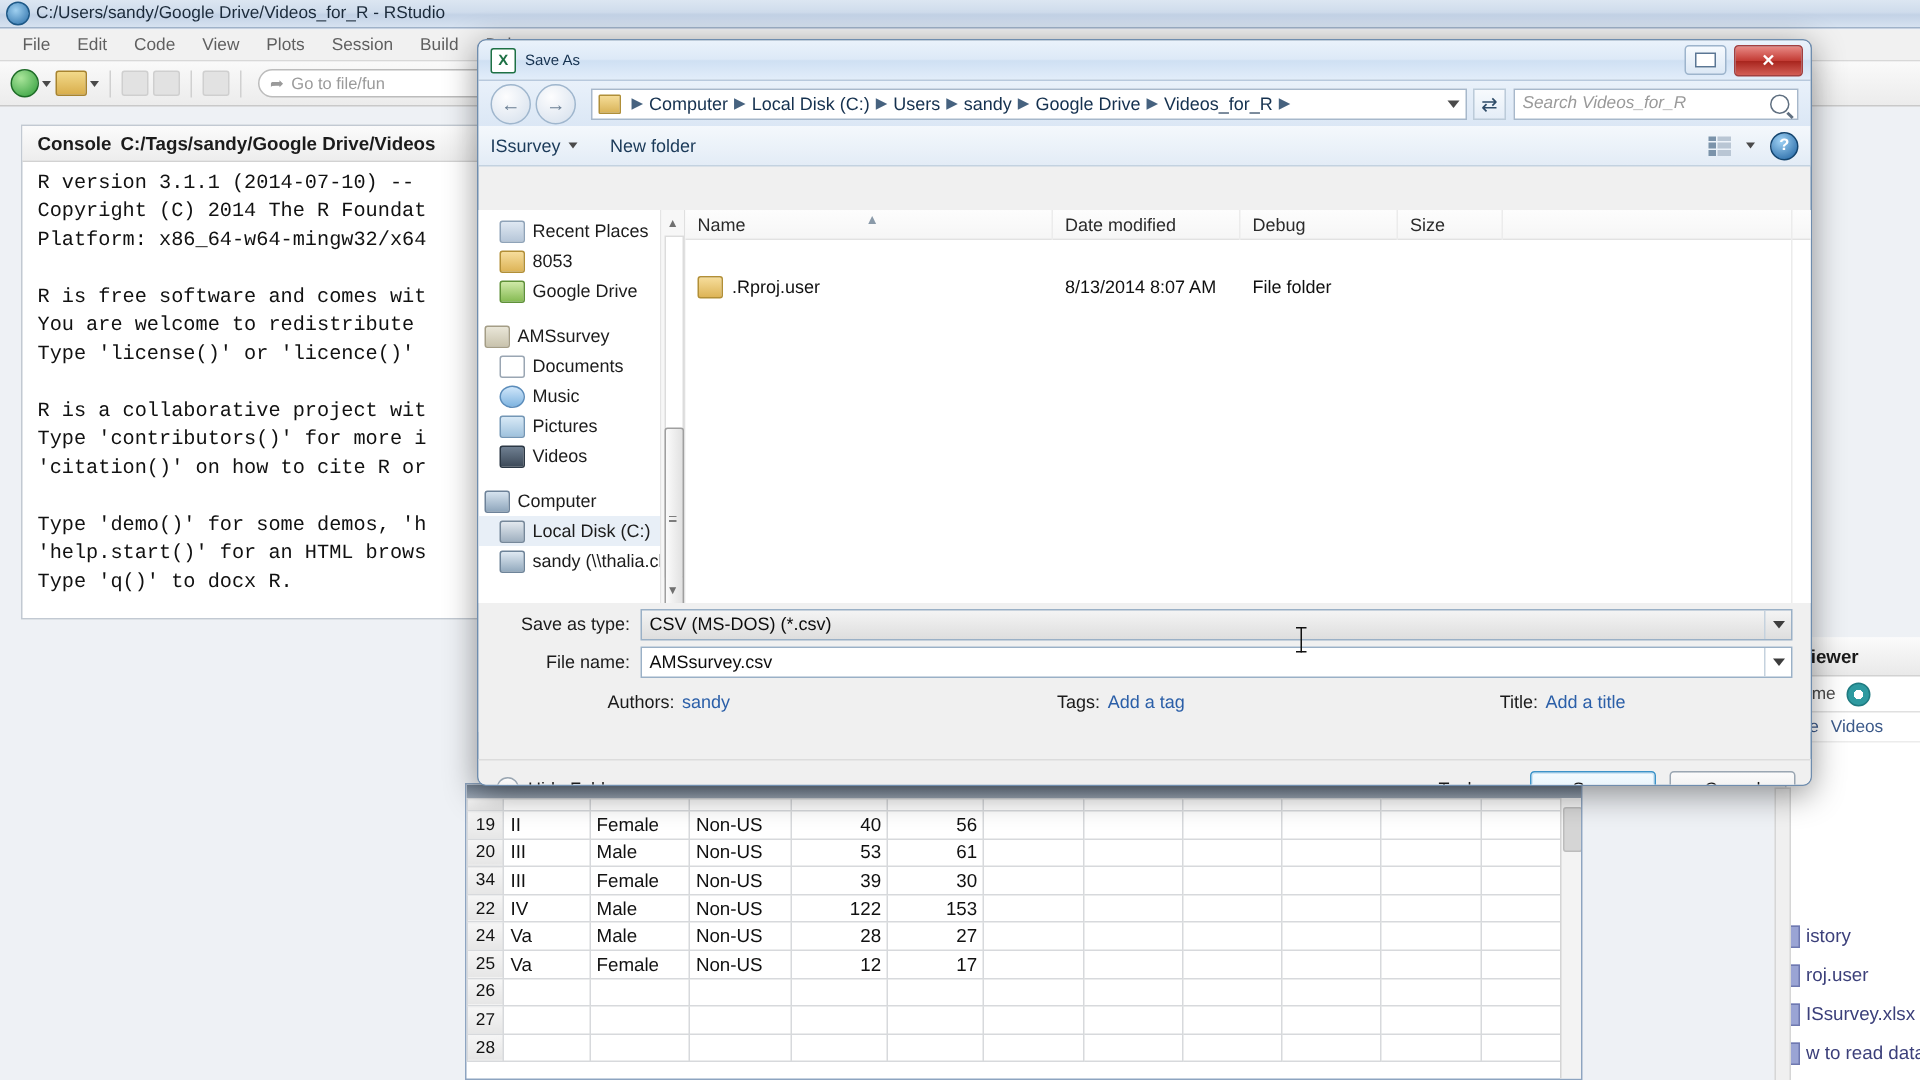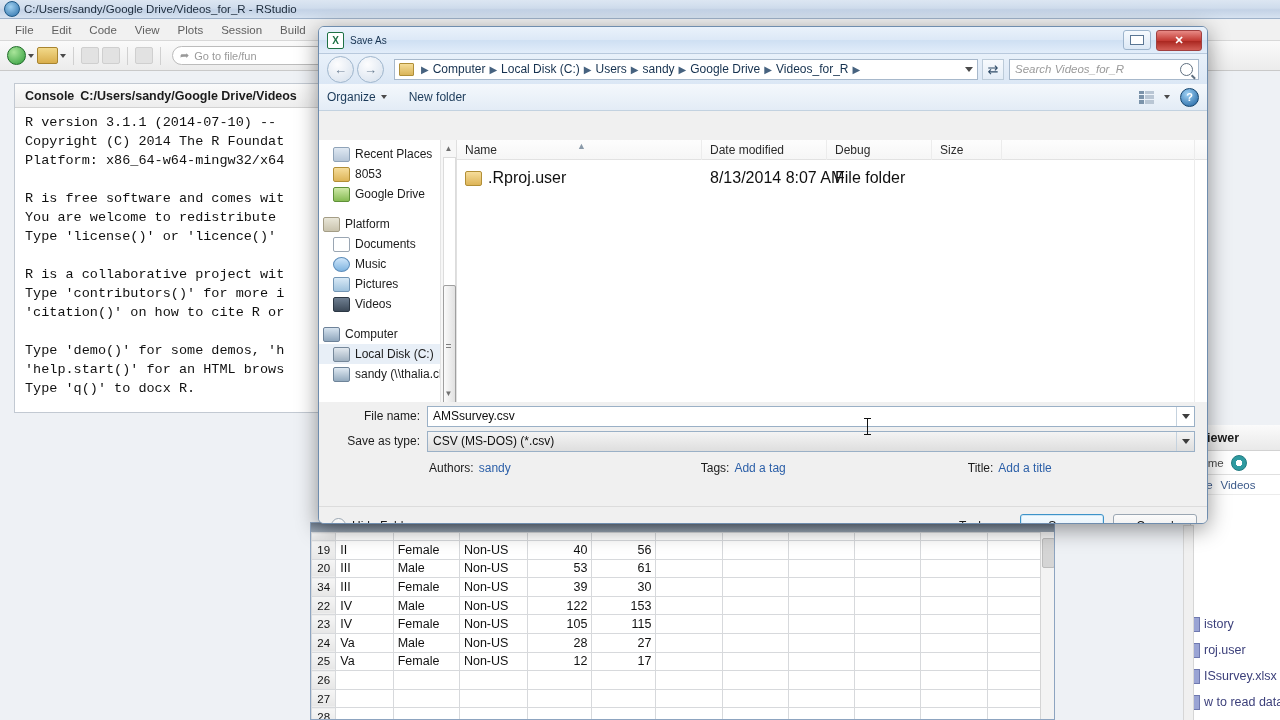--- a/index.html
+++ b/index.html
@@ -172,41 +172,41 @@
   #navsb .arr.dn{bottom:2px;}
   #navsb .track{position:absolute;left:2px;top:17px;width:11px;bottom:17px;background:#fff;border:1px solid #dcdcdc;}
   #navsb .thumb{position:absolute;left:2px;top:145px;width:11px;height:122px;
     background:linear-gradient(to right,#fbfbfb,#e1e1e1);border:1px solid #9f9f9f;border-radius:2px;}
   #navsb .thumb:after{content:"";position:absolute;left:2px;top:50%;margin-top:-3px;width:5px;height:6px;
     background:repeating-linear-gradient(to bottom,#7d7d7d 0 1px,transparent 1px 3px);}
   #filepane{flex:1;position:relative;background:#fff;}
   #colhdr{height:20px;display:flex;align-items:center;border-bottom:1px solid #e2e2e2;
     background:linear-gradient(to bottom,#fdfdfd,#f6f6f6);font-size:12px;color:#2b2b2b;box-sizing:border-box;}
   #colhdr .ch{padding-left:8px;box-sizing:border-box;border-right:1px solid #ececec;height:20px;line-height:20px;white-space:nowrap;}
-  .fr{height:20px;display:flex;align-items:center;font-size:16px;color:#101010;margin-top:8px;}
+  .fr{height:20px;display:flex;align-items:center;font-size:12px;color:#101010;margin-top:21px;}
   .fr .cell{padding-left:8px;box-sizing:border-box;display:flex;align-items:center;gap:6px;white-space:nowrap;}
   .w-name{width:245px;}
   .w-date{width:125px;}
   .w-type{width:105px;}
   .w-size{width:70px;}
   #sortmark{position:absolute;left:120px;top:1px;color:#8a9aa9;font-size:9px;}
   #filevsep{position:absolute;right:14px;top:0;bottom:0;width:1px;background:#ececec;}
   #dlg-fields{position:absolute;left:0;top:375px;width:890px;height:86px;background:#f0f0f0;box-sizing:border-box;}
   .fieldrow{display:flex;align-items:center;height:22px;margin-top:3px;}
   .flabel{width:108px;text-align:right;padding-right:7px;font-size:12px;color:#1b1b1b;box-sizing:border-box;}
   .fctrl{flex:1;height:21px;margin-right:14px;display:flex;align-items:center;border:1px solid #9ab0c6;box-sizing:border-box;}
   .fctrl .val{flex:1;padding-left:5px;font-size:12px;color:#0d0d0d;background:transparent;white-space:nowrap;overflow:hidden;}
   .fctrl.input{background:#fff;}
   .fctrl.select{background:linear-gradient(to bottom,#f4f4f4,#dedede);}
   .ddbtn{width:17px;height:19px;display:flex;align-items:center;justify-content:center;border-left:1px solid #c5d2de;flex:none;}
   .ddbtn i{display:block;width:0;height:0;border-left:4px solid transparent;border-right:4px solid transparent;border-top:5px solid #3d3d3d;}
   #ibeam{position:absolute;left:548px;top:391px;width:1px;height:17px;background:#111;}
   #ibeam:before,#ibeam:after{content:"";position:absolute;left:-3px;width:7px;height:1px;background:#111;}
   #ibeam:before{top:0;} #ibeam:after{bottom:0;}
-  #metarow{display:flex;align-items:center;height:20px;margin-top:6px;padding-left:110px;box-sizing:border-box;font-size:12px;}
+  #metarow{display:flex;align-items:center;height:20px;margin-top:6px;padding-left:86px;box-sizing:border-box;font-size:12px;gap:28px;}
   #metarow .mlabel{color:#1b1b1b;margin-right:5px;}
   #metarow .mval{color:#2b5fa8;}
   #metarow .grp{display:flex;align-items:center;}
   #metarow .grp.tags{margin-left:190px;}
   #metarow .grp.title{margin-left:182px;}
   #dlg-footer{position:absolute;left:0;top:479px;width:890px;height:38px;display:flex;align-items:center;
     padding:0 12px;box-sizing:border-box;background:#f0f0f0;border-top:1px solid #dcdcdc;}
   #hidefolders{display:flex;align-items:center;gap:6px;font-size:12px;color:#1b1b1b;}
   .upcirc{width:13px;height:13px;border-radius:50%;border:1px solid #9aa6b2;background:linear-gradient(to bottom,#fbfbfb,#e2e2e2);
     display:flex;align-items:center;justify-content:center;font-size:7px;color:#4c4c4c;}
@@ -254,21 +254,21 @@
     <span class="tb-sep"></span>
     <span id="tb-goto">
       <span>➦</span>
       <span>Go to file/fun</span>
     </span>
   </div>
 
   <div id="rs-console">
     <div id="rs-console-hdr">
       <span class="lbl">Console</span>
-      <span class="path">C:/Users/sandy/Google Drive/Videos</span>
+      <span class="path">C:/Tags/sandy/Google Drive/Videos</span>
       <span id="console-right">
         <span class="clr">Clear</span>
         <span class="refresh-ico"></span>
       </span>
     </div>
     <div id="rs-console-body"><span>R version 3.1.1 (2014-07-10) --</span>
 <span>Copyright (C) 2014 The R Foundat</span>
 <span>Platform: x86_64-w64-mingw32/x64</span>
 
 <span>R is free software and comes wit</span>
@@ -385,34 +385,20 @@
       <td class="c-j"></td>
           <td class="c-k"></td>
     </tr>
     <tr>
       <td class="rowhdr">22</td>
       <td class="c-a">IV</td>
       <td class="c-b">Male</td>
       <td class="c-c">Non-US</td>
       <td class="c-d">122</td>
       <td class="c-e">153</td>
-      <td class="c-f"></td>
-          <td class="c-g"></td>
-      <td class="c-h"></td>
-          <td class="c-i"></td>
-      <td class="c-j"></td>
-          <td class="c-k"></td>
-    </tr>
-    <tr>
-      <td class="rowhdr">23</td>
-      <td class="c-a">IV</td>
-      <td class="c-b">Female</td>
-      <td class="c-c">Non-US</td>
-      <td class="c-d">105</td>
-      <td class="c-e">115</td>
       <td class="c-f"></td>
           <td class="c-g"></td>
       <td class="c-h"></td>
           <td class="c-i"></td>
       <td class="c-j"></td>
           <td class="c-k"></td>
     </tr>
     <tr>
       <td class="rowhdr">24</td>
       <td class="c-a">Va</td>
@@ -525,21 +511,21 @@
     </span>
     <span id="refreshbtn">⇄</span>
     <span id="searchbox">
       <span class="ph">Search Videos_for_R</span>
       <span class="mag"></span>
     </span>
   </div>
 
   <div id="dlg-toolbar">
     <span class="tb-item">
-      <span>Organize</span>
+      <span>ISsurvey</span>
       <span class="caret"></span>
     </span>
     <span class="tb-item">
       <span>New folder</span>
     </span>
     <span class="right">
       <span class="viewico">
           <b></b>
           <s></s>
           <b></b>
@@ -563,21 +549,21 @@
         <span class="ic ic-folder"></span>
         <span>8053</span>
       </div>
       <div class="nav-item">
         <span class="ic ic-gdrive"></span>
         <span>Google Drive</span>
       </div>
       <div class="nav-gap"></div>
       <div class="nav-item head">
         <span class="ic ic-lib"></span>
-        <span>Platform</span>
+        <span>AMSsurvey</span>
       </div>
       <div class="nav-item">
         <span class="ic ic-doc"></span>
         <span>Documents</span>
       </div>
       <div class="nav-item">
         <span class="ic ic-music"></span>
         <span>Music</span>
       </div>
       <div class="nav-item">
@@ -626,32 +612,32 @@
         <span class="cell w-date">8/13/2014 8:07 AM</span>
         <span class="cell w-type">File folder</span>
         <span class="cell w-size"></span>
       </div>
       <div id="filevsep"></div>
     </div>
   </div>
 
   <div id="dlg-fields">
     <div class="fieldrow">
-      <span class="flabel">File name:</span>
-      <span class="fctrl input">
-        <span class="val">AMSsurvey.csv</span>
+      <span class="flabel">Save as type:</span>
+      <span class="fctrl select">
+        <span class="val">CSV (MS-DOS) (*.csv)</span>
         <span class="ddbtn">
             <i></i>
           </span>
       </span>
     </div>
     <div class="fieldrow">
-      <span class="flabel">Save as type:</span>
-      <span class="fctrl select">
-        <span class="val">CSV (MS-DOS) (*.csv)</span>
+      <span class="flabel">File name:</span>
+      <span class="fctrl input">
+        <span class="val">AMSsurvey.csv</span>
         <span class="ddbtn">
             <i></i>
           </span>
       </span>
     </div>
     <div id="metarow">
       <span class="grp authors">
         <span class="mlabel">Authors:</span>
         <span class="mval">sandy</span>
       </span>

